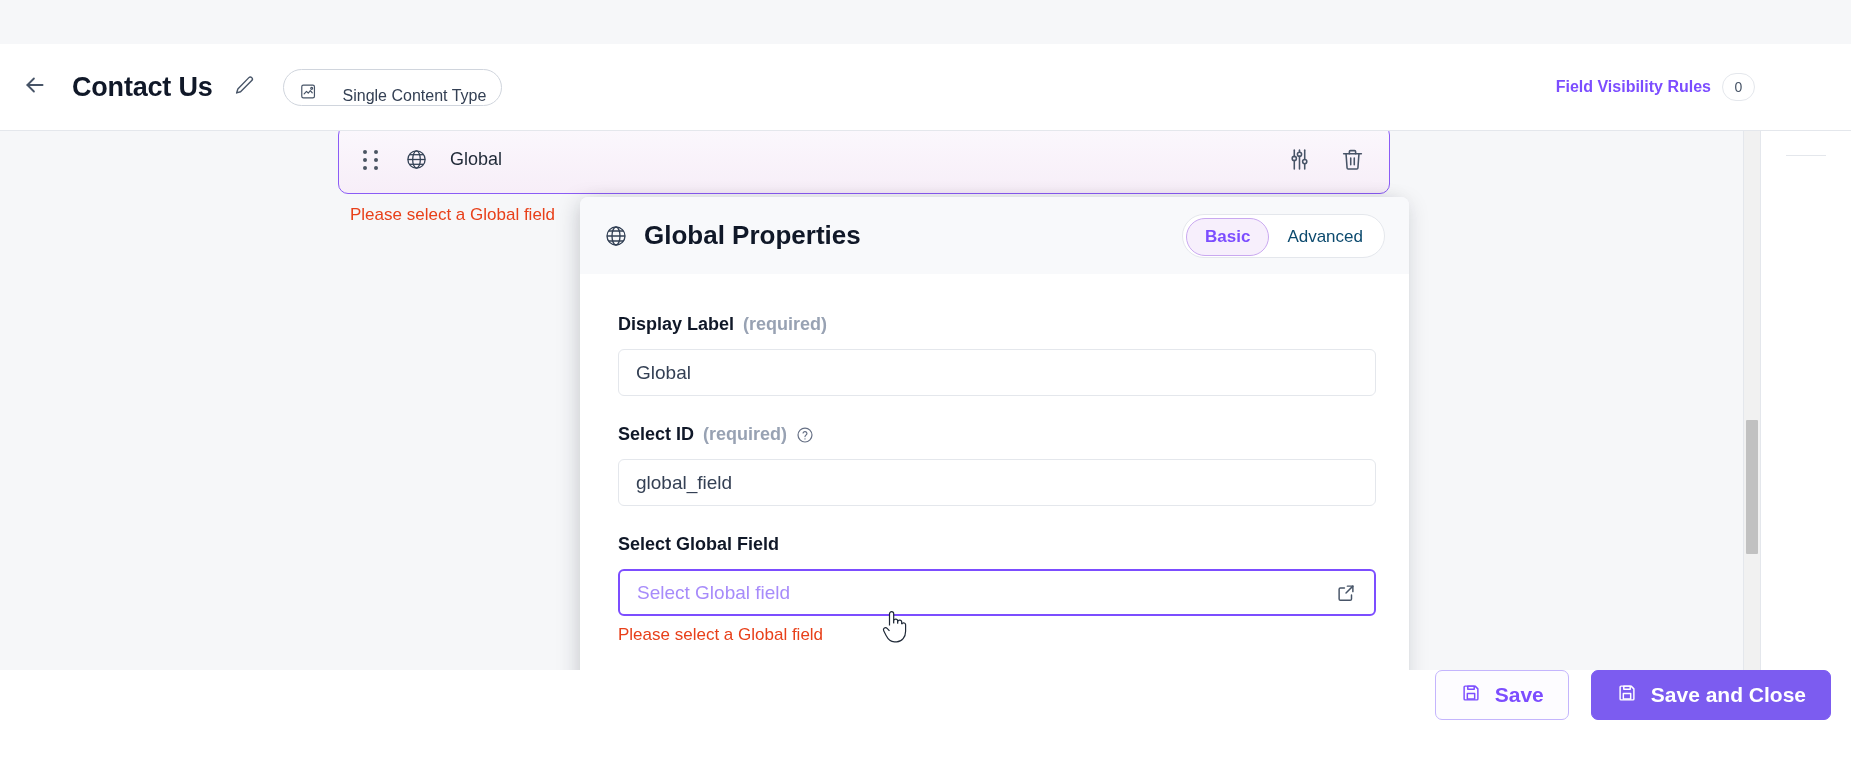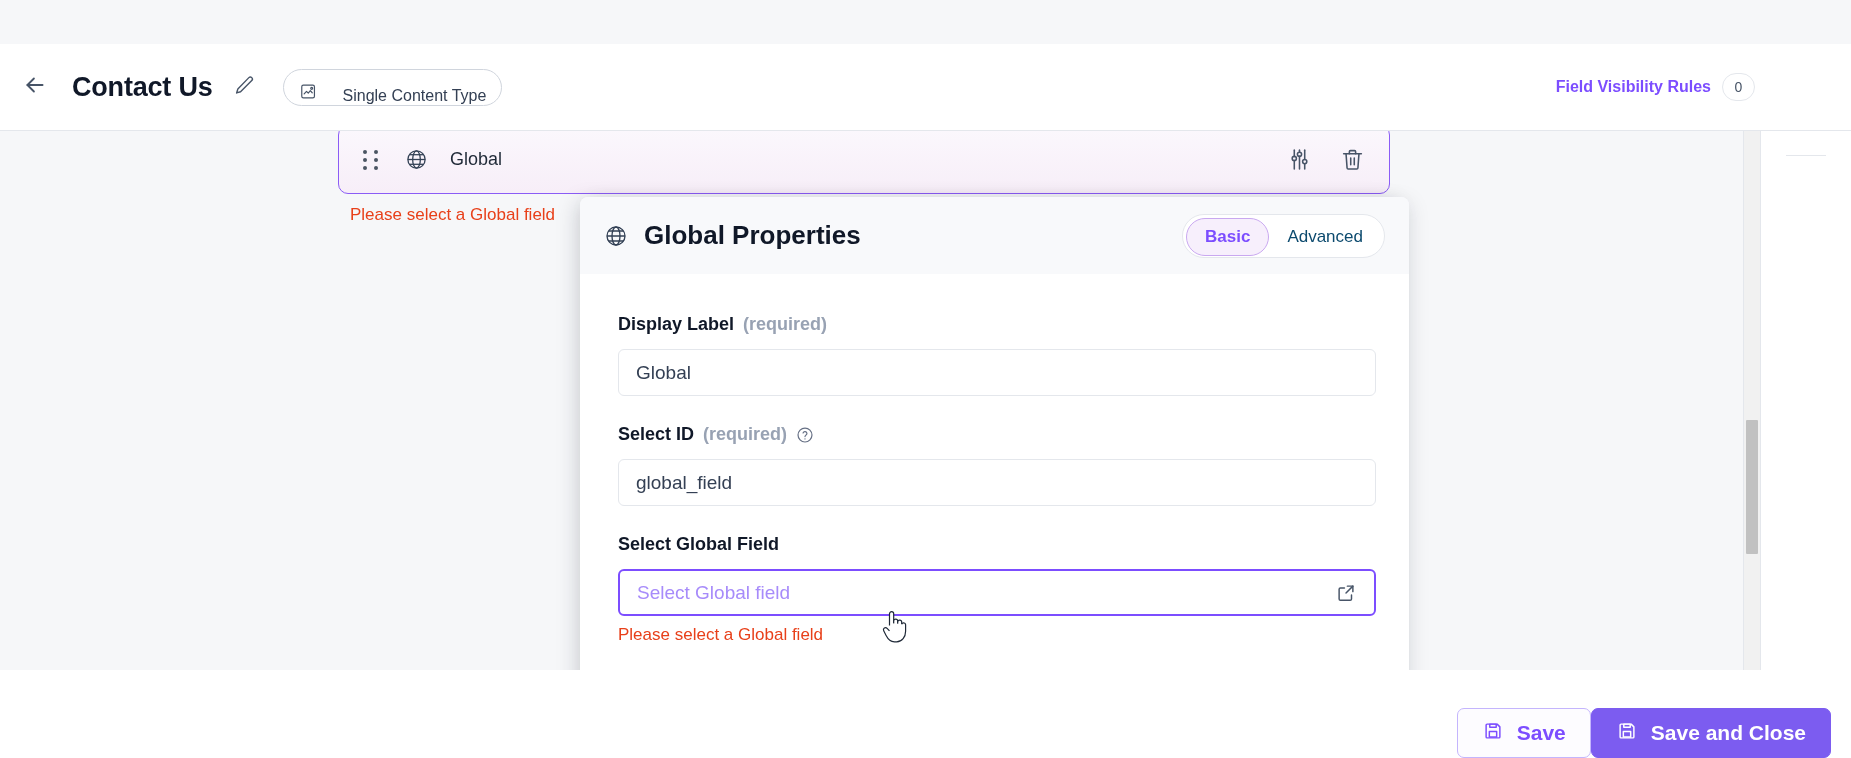--- a/index.html
+++ b/index.html
@@ -169,22 +169,22 @@
   .vscroll .arrow.dn { bottom: 0; }
   .vscroll .thumb {
     position: absolute; left: 2px; right: 2px; top: 342px; height: 134px;
     background: #c1c1c1; border-radius: 1px; cursor: grab;
   }
 
   
   .footer {
     position: absolute; left: 0; right: 0; bottom: 0; height: 88px;
     background: #ffffff;
-    display: flex; align-items: flex-end; justify-content: flex-end;
-    padding-right: 20px; z-index: 25;
+    display: flex; align-items: flex-start; justify-content: flex-end;
+    padding-right: 20px; gap: 22px; z-index: 25;
   }
   .btn {
     height: 50px; border-radius: 7px; display: flex; align-items: center;
     gap: 13px; padding: 0 24px; font-size: 21px; font-weight: bold; cursor: pointer;
   }
   .btn-secondary { border: 1px solid #c4b5fd; background: #fdfcff; color: #7c4dff; }
   .btn-primary { background: #7c5cf0; color: #ffffff; border: 1px solid #7c5cf0; }
 
   
   .cursor { position: absolute; left: 880px; top: 609px; z-index: 60; pointer-events: none; }

